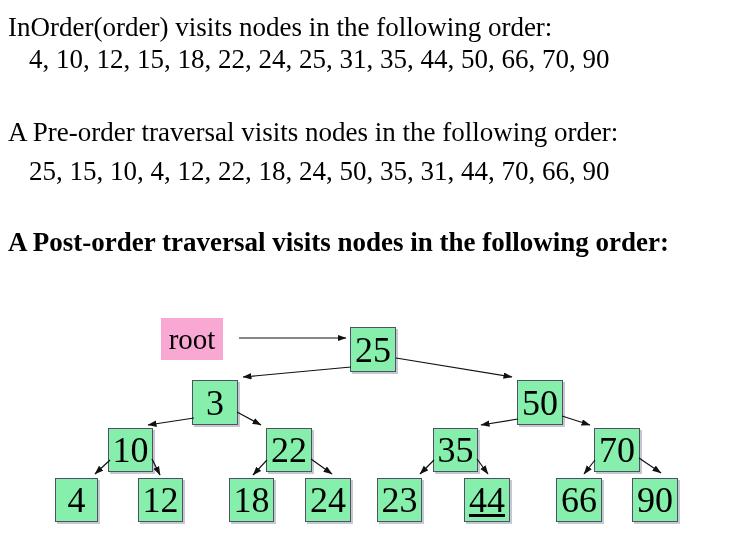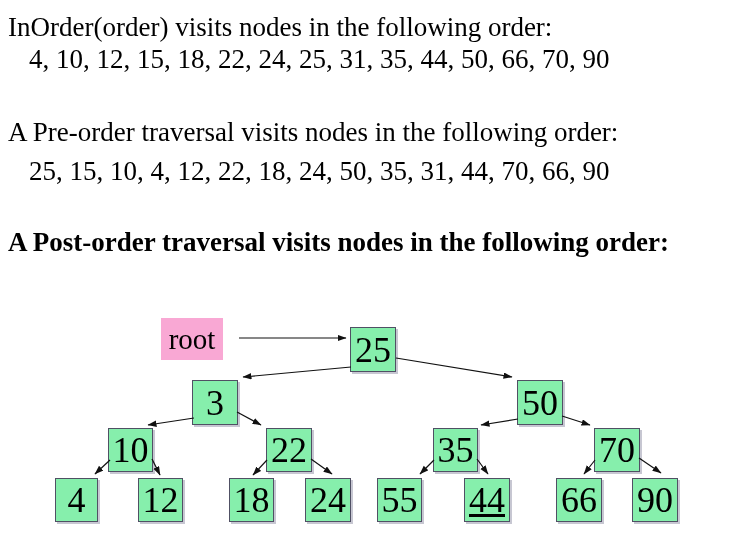--- a/index.html
+++ b/index.html
@@ -94,21 +94,21 @@
     <div class="tree-node" id="node-15">3</div>
     <div class="tree-node" id="node-50">50</div>
     <div class="tree-node" id="node-10">10</div>
     <div class="tree-node" id="node-22">22</div>
     <div class="tree-node" id="node-35">35</div>
     <div class="tree-node" id="node-70">70</div>
     <div class="tree-node" id="node-4">4</div>
     <div class="tree-node" id="node-12">12</div>
     <div class="tree-node" id="node-18">18</div>
     <div class="tree-node" id="node-24">24</div>
-    <div class="tree-node" id="node-31">55</div>
+    <div class="tree-node" id="node-31">23</div>
     <div class="tree-node" id="node-44">44</div>
     <div class="tree-node" id="node-66">66</div>
     <div class="tree-node" id="node-90">90</div>
 
     <svg class="edges" viewBox="0 0 745 537">
       <defs>
         <marker id="ah" markerUnits="userSpaceOnUse" markerWidth="10" markerHeight="8" refX="8.5" refY="3.2" orient="auto">
           <path d="M0,0 L9,3.2 L0,6.4 Z" fill="#111111"></path>
         </marker>
       </defs>

